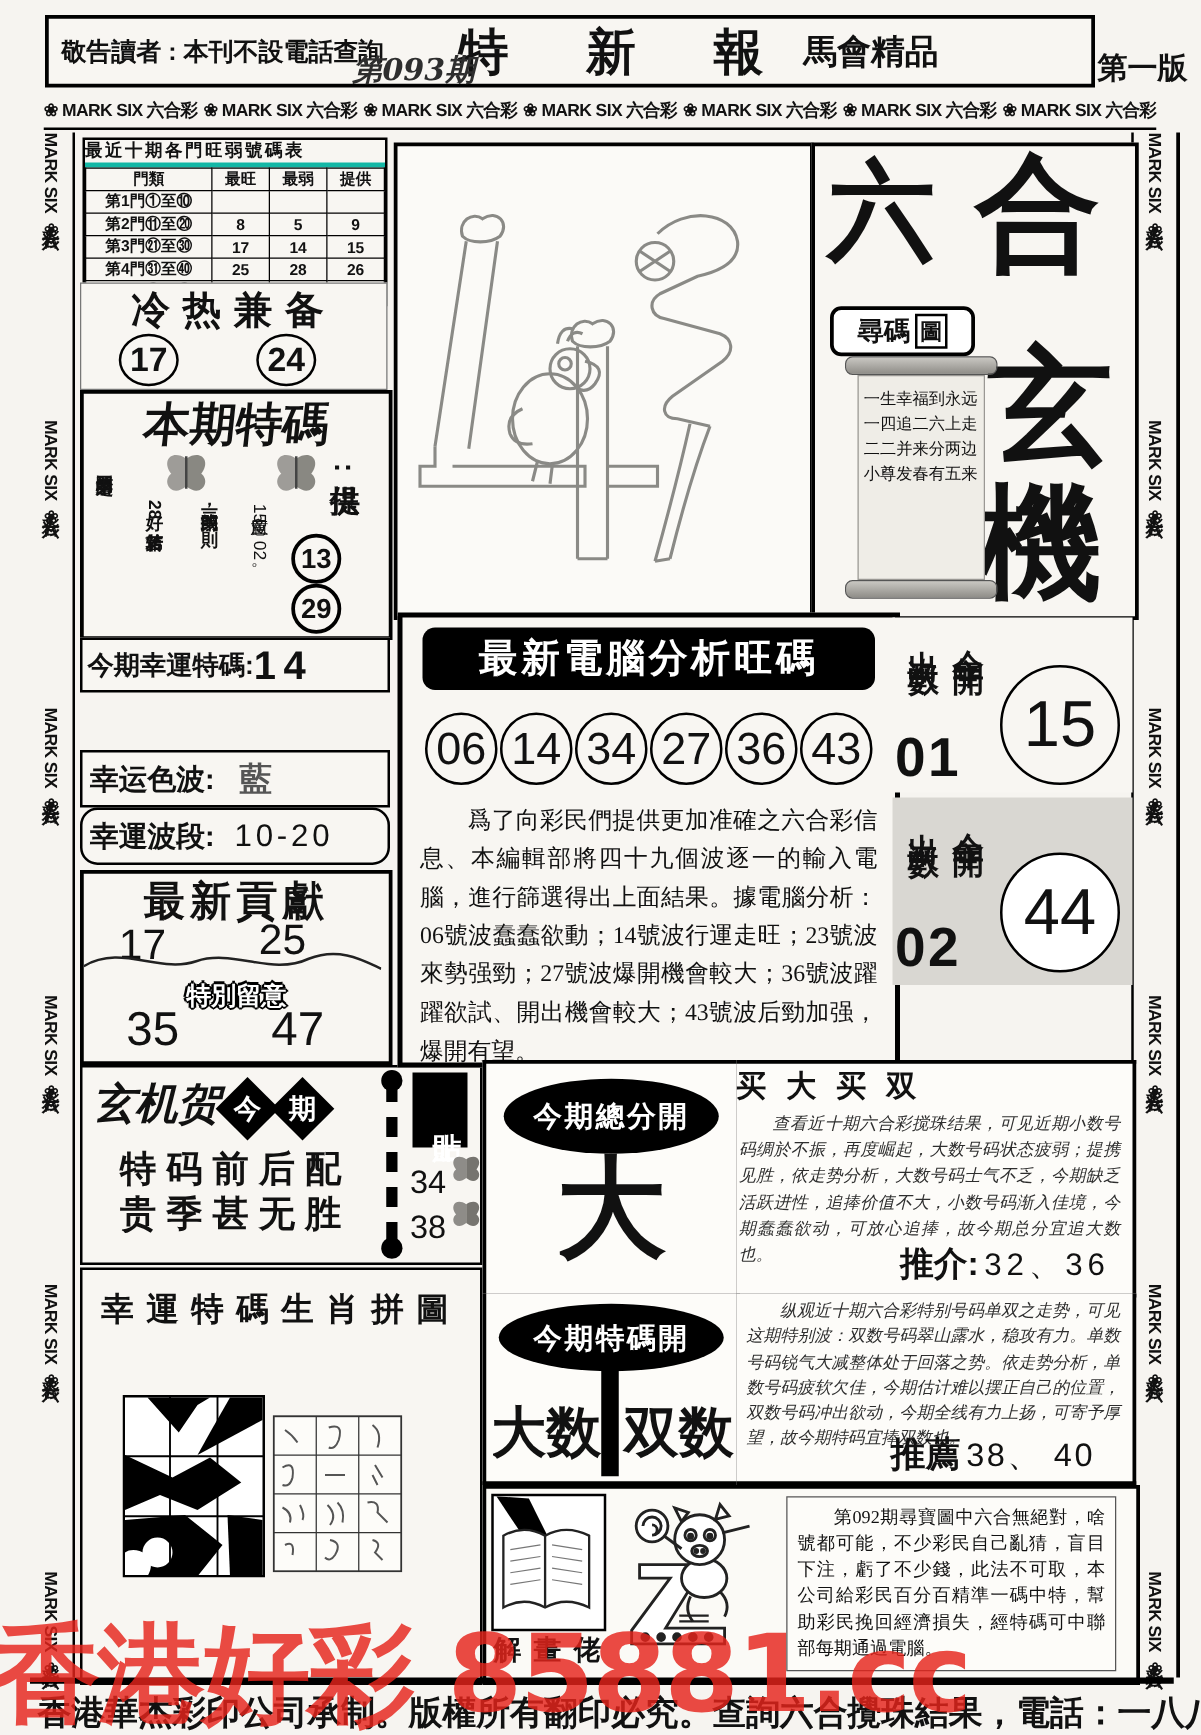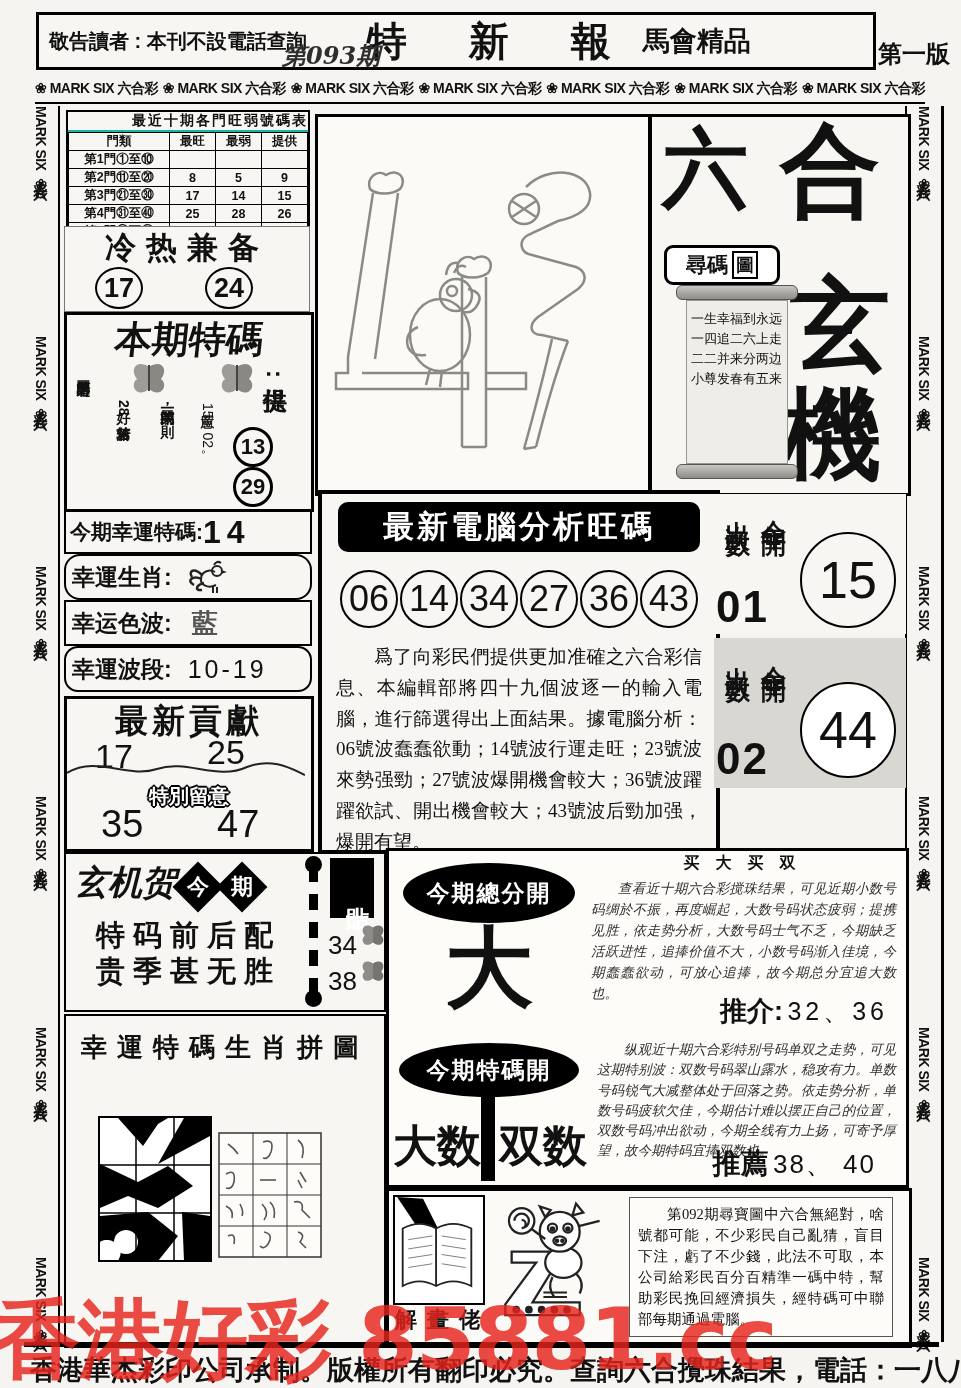--- a/index.html
+++ b/index.html
@@ -62,21 +62,21 @@
   <div class="abs strip" style="left:905px;top:106px;width:34px;height:1236px;border-left:2px solid #000;border-right:3px solid #000;">
     <span class="band-unit"><span>MARK SIX 六合彩</span> <span>❀</span></span>
     <span class="band-unit"><span>MARK SIX 六合彩</span> <span>❀</span></span>
     <span class="band-unit"><span>MARK SIX 六合彩</span> <span>❀</span></span>
     <span class="band-unit"><span>MARK SIX 六合彩</span> <span>❀</span></span>
     <span class="band-unit"><span>MARK SIX 六合彩</span> <span>❀</span></span>
     <span class="band-unit"><span>MARK SIX 六合彩</span> <span>❀</span></span>
   </div>
 
   <div class="abs" style="left:66px;top:110px;width:240px;border:2px solid #000;background:#f8f6f2;">
-    <div style="text-align:right;font-weight:bold;font-size:14px;border-bottom:2px solid #14b8a6;letter-spacing:2px;">最近十期各門旺弱號碼表</div>
+    <div style="text-align:left;font-weight:bold;font-size:14px;border-bottom:4px solid #14b8a6;letter-spacing:2px;">最近十期各門旺弱號碼表</div>
     <table class="minitable">
       <tbody>
           <tr>
         <th style="width:96px;">門類</th>
         <th>最旺</th>
         <th>最弱</th>
         <th>提供</th>
       </tr>
       <tr>
             <td>第1門①至⑩</td>
@@ -137,38 +137,27 @@
     <span class="vtext abs" style="left:132px;top:88px;font-size:14px;">应留意15、02。</span>
     <span class="vtext abs" style="left:192px;top:55px;font-size:24px;font-weight:900;">提供:</span>
     <span class="circle" style="position:absolute;left:166px;top:112px;width:34px;height:34px;font-size:22px;">13</span>
     <span class="circle" style="position:absolute;left:166px;top:152px;width:34px;height:34px;font-size:22px;">29</span>
   </div>
 
   <div class="abs" style="left:64px;top:510px;width:244px;height:40px;border:2px solid #000;background:#f8f6f2;display:flex;align-items:center;">
     <span style="font-size:21px;font-weight:bold;margin-left:4px;">今期幸運特碼:</span>
     <span style="font-size:32px;font-weight:900;letter-spacing:6px;">14</span>
   </div>
-  <div class="abs" style="left:64px;top:554px;width:244px;height:42px;border:2px solid #000;border-radius:16px;background:#f8f6f2;display:flex;align-items:center;">
-    <span style="font-size:23px;font-weight:bold;margin-left:6px;">幸運生肖:</span>
-    <svg width="52" height="36" viewBox="0 0 52 36" style="margin-left:14px;">
-      <path d="M30 26 C22 30 14 26 15 19 C16 12 24 10 29 13" fill="none" stroke="#222" stroke-width="2"></path>
-      <circle cx="31" cy="12" r="5" fill="none" stroke="#222" stroke-width="2"></circle>
-      <path d="M35 11 l6 2 -6 2" fill="#222"></path>
-      <path d="M28 6 q3 -5 7 -2" fill="none" stroke="#222" stroke-width="2"></path>
-      <path d="M16 16 C8 8 2 12 6 18 M16 20 C6 16 0 22 8 26 M18 24 C10 26 8 32 16 31" fill="none" stroke="#222" stroke-width="2.5"></path>
-      <path d="M27 28 v6 M31 28 v6" stroke="#222" stroke-width="2"></path>
-    </svg>
-  </div>
   <div class="abs" style="left:64px;top:600px;width:244px;height:42px;border:2px solid #000;background:#f8f6f2;display:flex;align-items:center;">
     <span style="font-size:23px;font-weight:bold;margin-left:6px;">幸运色波:</span>
     <span style="font-size:26px;font-weight:bold;margin-left:20px;color:#555;">藍</span>
   </div>
   <div class="abs" style="left:64px;top:646px;width:244px;height:42px;border:2px solid #000;border-radius:14px;background:#f8f6f2;display:flex;align-items:center;">
     <span style="font-size:23px;font-weight:bold;margin-left:6px;">幸運波段:</span>
-    <span style="font-size:25px;margin-left:16px;letter-spacing:3px;">10-19</span>
+    <span style="font-size:25px;margin-left:16px;letter-spacing:3px;">10-20</span>
   </div>
 
   <div class="abs bordered" style="left:64px;top:696px;width:244px;height:150px;">
     <div style="text-align:center;font-size:33px;font-weight:700;letter-spacing:4px;font-family:'Liberation Serif',serif;">最新貢獻</div>
     <span class="abs" style="left:28px;top:38px;font-size:34px;">17</span>
     <span class="abs" style="left:140px;top:34px;font-size:34px;">25</span>
     <svg class="abs" style="left:0;top:52px;" width="238" height="34" viewBox="0 0 238 34">
       <path d="M0 22 C30 4 60 28 90 18 C120 8 150 30 180 16 C205 6 225 18 238 24" fill="none" stroke="#222" stroke-width="2"></path>
     </svg>
     <div style="position:absolute;left:0;top:84px;width:100%;text-align:center;font-size:20px;font-weight:900;" class="outline-txt">特別留意</div>
@@ -312,21 +301,21 @@
     <span class="vtext abs" style="left:8px;top:8px;font-size:25px;font-weight:bold;letter-spacing:6px;">出次數</span>
     <span class="abs" style="left:2px;top:96px;font-size:44px;font-weight:bold;letter-spacing:2px;">02</span>
     <span class="circle" style="position:absolute;left:86px;top:44px;width:92px;height:92px;font-size:52px;font-weight:normal;border-width:2px;background:#fff;">44</span>
   </div>
 
   <div class="abs" style="left:386px;top:848px;width:200px;height:184px;border:3px solid #000;background:#fdfcf9;">
     <div class="oval" style="margin:12px auto 0 auto;width:172px;height:60px;font-size:23px;letter-spacing:2px;">今期總分開</div>
     <div style="text-align:center;font-size:88px;font-weight:900;line-height:1.05;font-family:'Liberation Serif',serif;">大</div>
   </div>
   <div class="abs" style="left:589px;top:848px;width:317px;height:184px;border:3px solid #000;border-left:none;background:#fdfcf9;">
-    <div style="text-align:center;font-size:16px;font-weight:bold;letter-spacing:16px;margin-top:2px;">买大买双</div>
+    <div style="font-size:24px;font-weight:bold;letter-spacing:16px;margin-top:2px;">买大买双</div>
     <p class="hand" style="margin:4px 10px 0 2px;font-size:13.5px;line-height:1.55;text-align:justify;text-indent:2em;">查看近十期六合彩搅珠结果，可见近期小数号码绸於不振，再度崛起，大数号码状态疲弱；提携见胜，依走势分析，大数号码士气不乏，今期缺乏活跃进性，追捧价值不大，小数号码渐入佳境，今期蠢蠢欲动，可放心追捧，故今期总分宜追大数也。</p>
     <div class="abs" style="right:18px;bottom:6px;">
       <span style="font-size:27px;font-weight:900;">推介:</span>
       <span style="font-size:25px;letter-spacing:4px;">32、36</span>
     </div>
   </div>
 
   <div class="abs" style="left:386px;top:1035px;width:200px;height:150px;border:3px solid #000;border-top:none;background:#fdfcf9;">
     <div class="oval" style="margin:8px auto 0 auto;width:180px;height:54px;font-size:23px;letter-spacing:2px;">今期特碼開</div>
     <div class="abs" style="left:92px;top:58px;width:14px;height:88px;background:#000;"></div>

